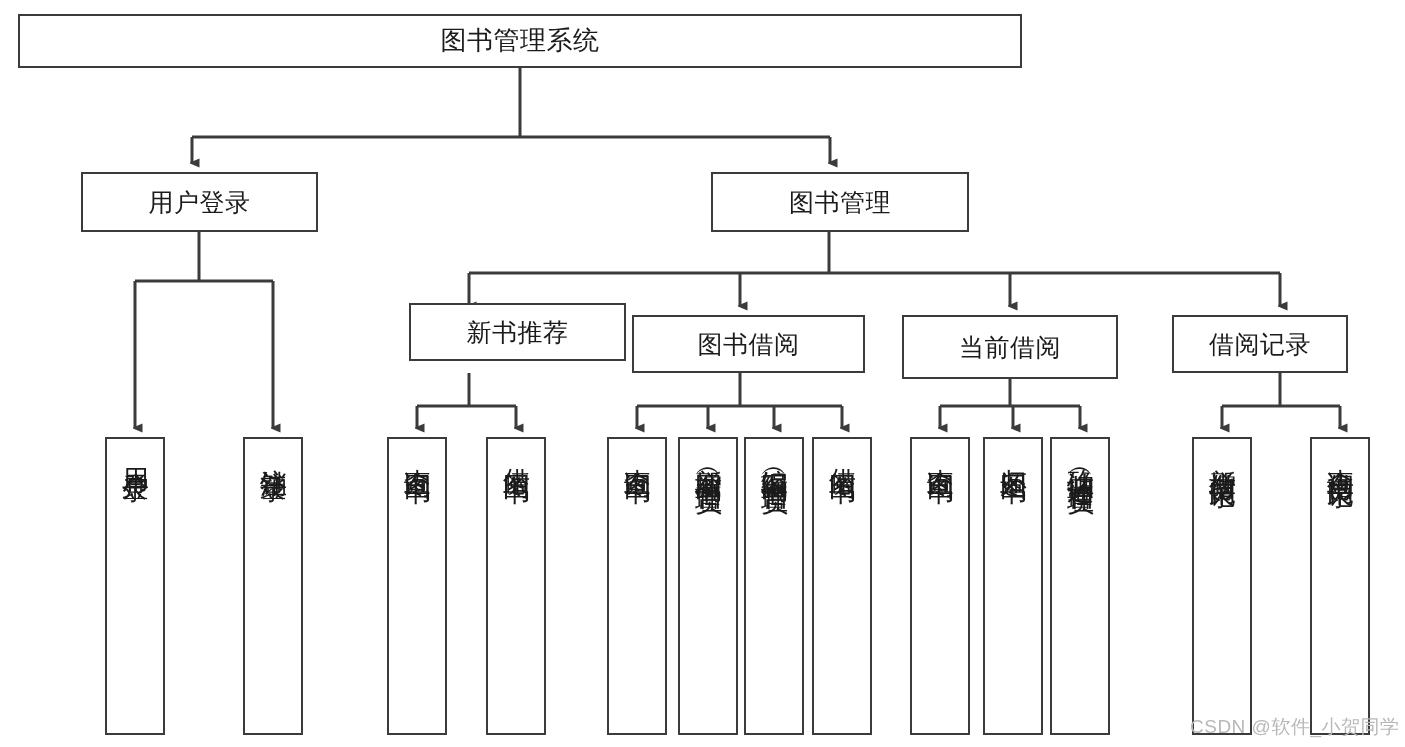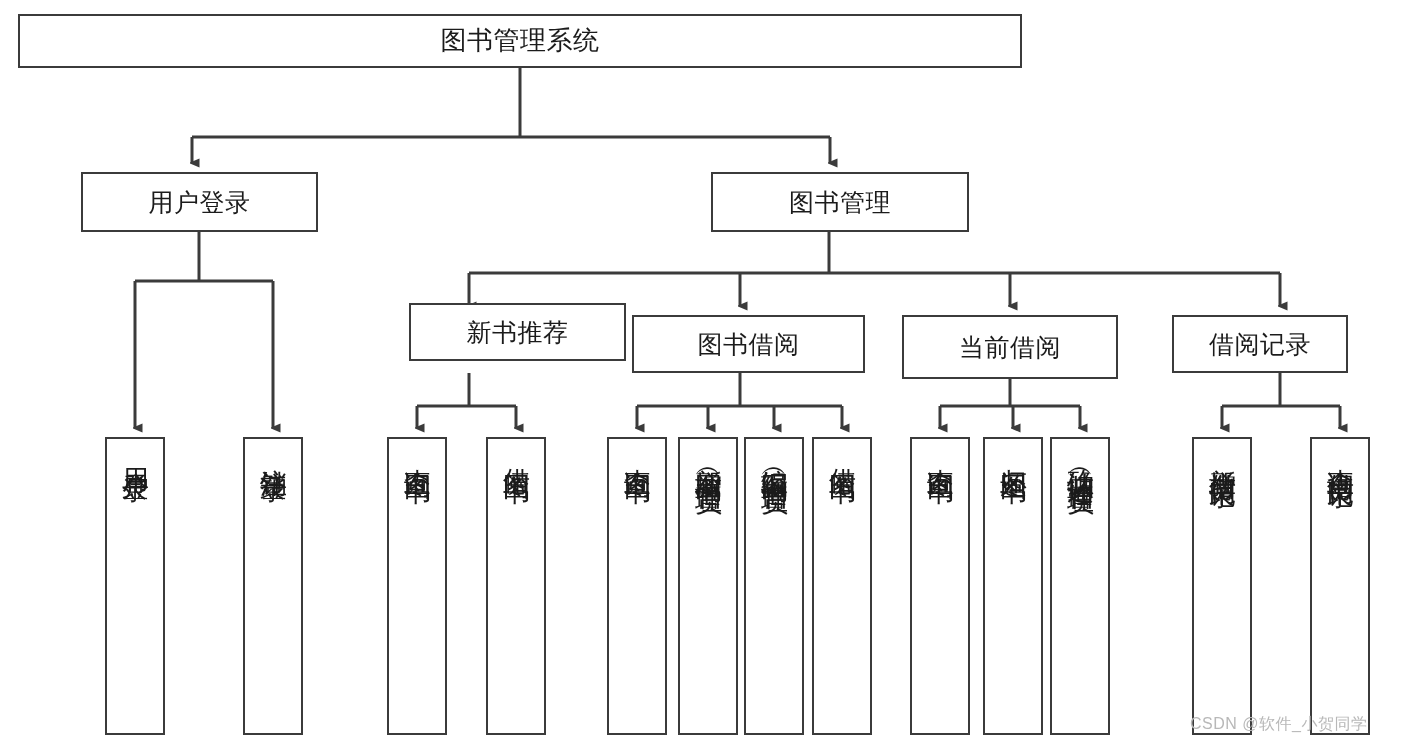--- a/index.html
+++ b/index.html
@@ -56,21 +56,21 @@
     text-orientation: upright;
     font-size: 27px;
     line-height: 1.0;
     letter-spacing: 3px;
     white-space: nowrap;
   }
   .watermark {
     position: absolute;
     left: 1190px;
     top: 714px;
-    font-size: 16px;
+    font-size: 19px;
     color: #b8b8b8;
     z-index: 5;
     white-space: nowrap;
     letter-spacing: 0.5px;
   }
 </style>
 </head>
 <body>
 
 <div id="canvas">

